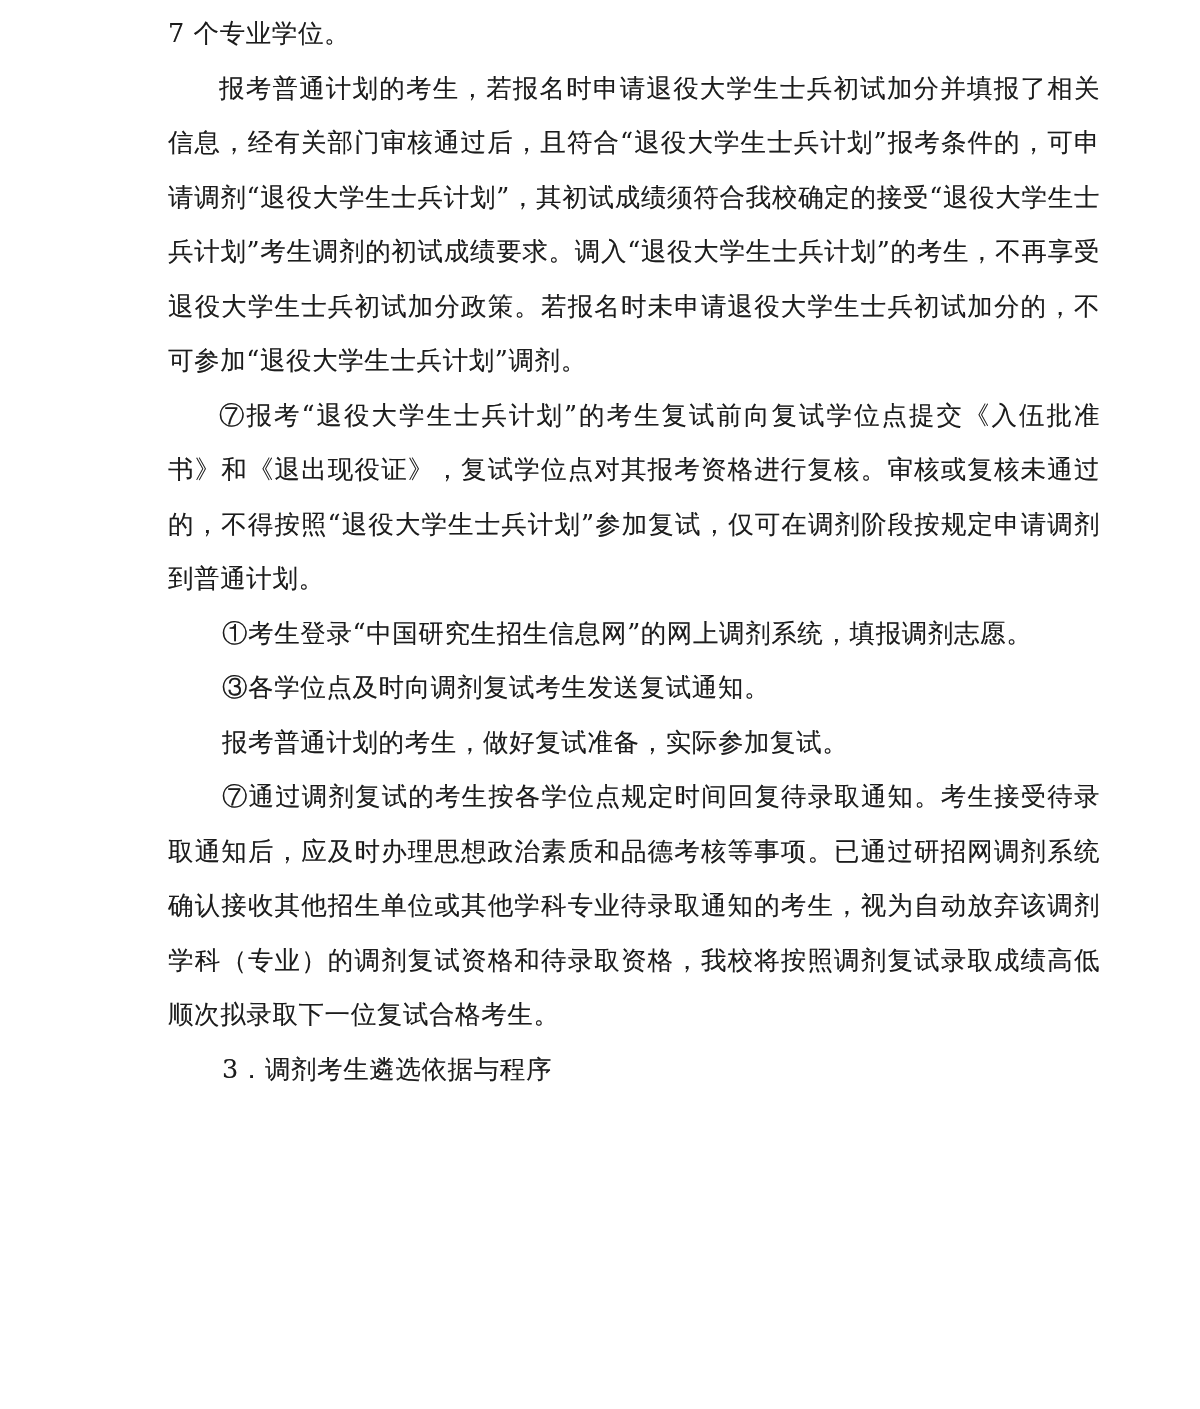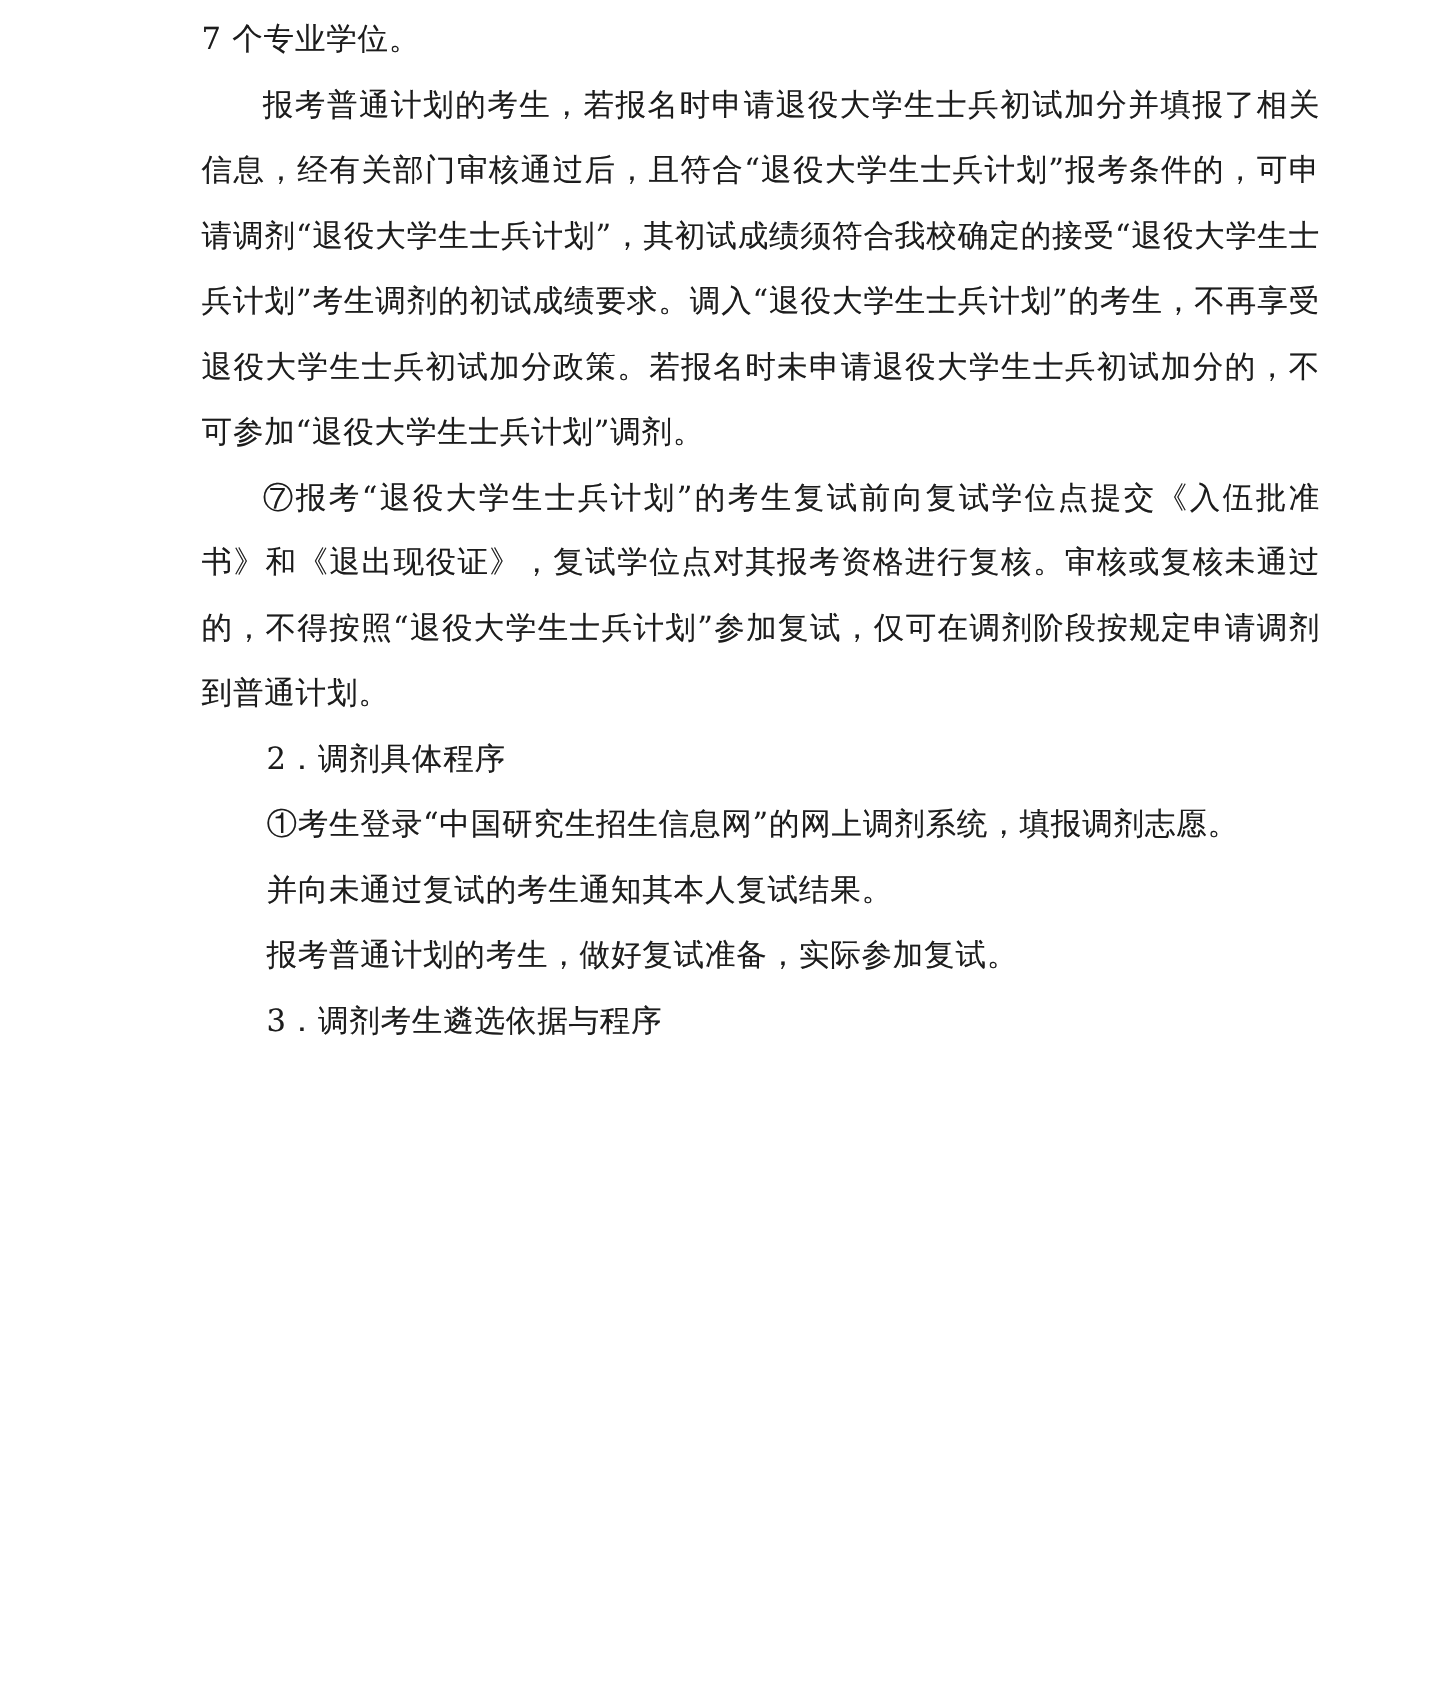--- a/index.html
+++ b/index.html
@@ -49,27 +49,27 @@
 <body>
 
 <div class="page">
 
   <p class="para indent-1">7 个专业学位。</p>
 
   <p class="para indent-2">报考普通计划的考生，若报名时申请退役大学生士兵初试加分并填报了相关信息，经有关部门审核通过后，且符合“退役大学生士兵计划”报考条件的，可申请调剂“退役大学生士兵计划”，其初试成绩须符合我校确定的接受“退役大学生士兵计划”考生调剂的初试成绩要求。调入“退役大学生士兵计划”的考生，不再享受退役大学生士兵初试加分政策。若报名时未申请退役大学生士兵初试加分的，不可参加“退役大学生士兵计划”调剂。</p>
 
   <p class="para indent-2">⑦报考“退役大学生士兵计划”的考生复试前向复试学位点提交《入伍批准书》和《退出现役证》，复试学位点对其报考资格进行复核。审核或复核未通过的，不得按照“退役大学生士兵计划”参加复试，仅可在调剂阶段按规定申请调剂到普通计划。</p>
 
-  <p class="para sub-head">2．调剂具体程序</p>
 
   <p class="para indent-num">①考生登录“中国研究生招生信息网”的网上调剂系统，填报调剂志愿。</p>
 
 
-  <p class="para indent-num">并向未通过复试的考生通知其本人复试结果。</p>
+  <p class="para indent-num">③各学位点及时向调剂复试考生发送复试通知。</p>
 
 
   <p class="para indent-num">报考普通计划的考生，做好复试准备，实际参加复试。</p>
 
 
+  <p class="para indent-num">⑦通过调剂复试的考生按各学位点规定时间回复待录取通知。考生接受待录取通知后，应及时办理思想政治素质和品德考核等事项。已通过研招网调剂系统确认接收其他招生单位或其他学科专业待录取通知的考生，视为自动放弃该调剂学科（专业）的调剂复试资格和待录取资格，我校将按照调剂复试录取成绩高低顺次拟录取下一位复试合格考生。</p>
 
   <p class="para sub-head">3．调剂考生遴选依据与程序</p>
 
 </div>
 
 </body></html>

